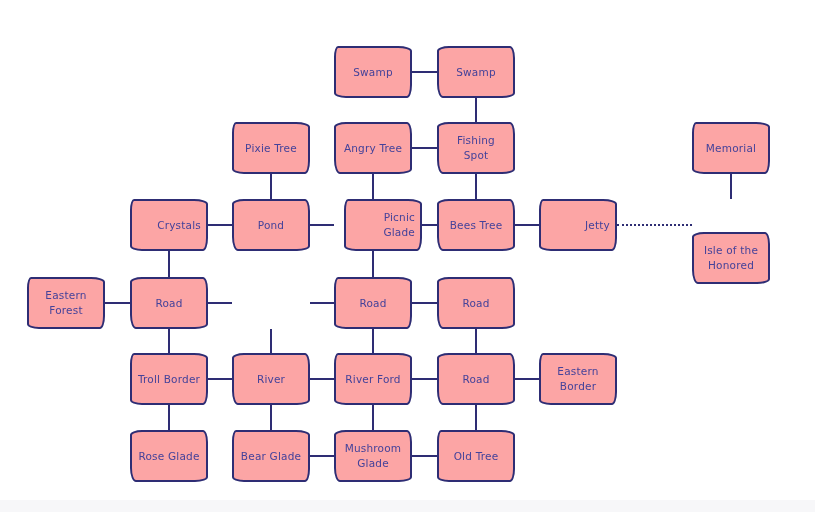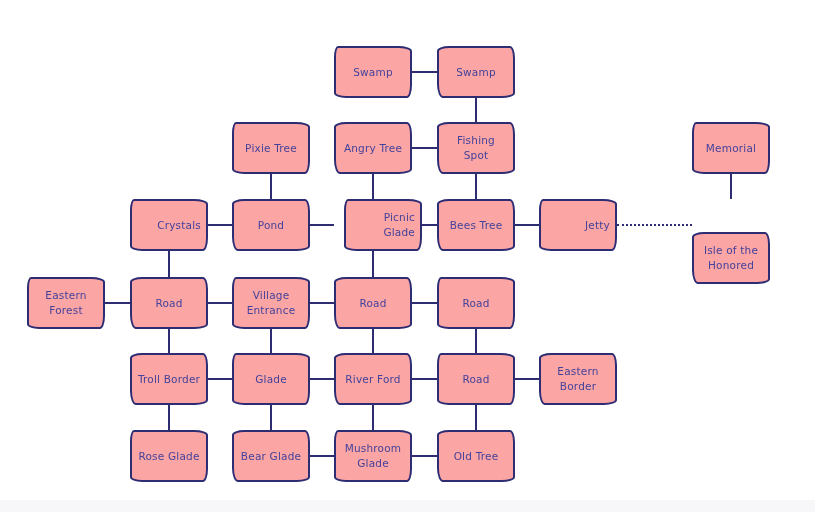--- a/index.html
+++ b/index.html
@@ -128,34 +128,31 @@
     </div>
     <div class="node" style="left: 692px; top: 199px; margin-top: 33px;">
       <span>Isle of the Honored</span>
     </div>
     <div class="node" style="left: 27px; top: 277px;">
       <span>Eastern Forest</span>
     </div>
     <div class="node" style="left: 130px; top: 277px;">
       <span>Road</span>
     </div>
-    <div class="node" style="left: 232px; top: 277px;">
-      <span>Village Entrance</span>
-    </div>
     <div class="node" style="left: 334px; top: 277px;">
       <span>Road</span>
     </div>
     <div class="node" style="left: 437px; top: 277px;">
       <span>Road</span>
     </div>
     <div class="node" style="left: 130px; top: 353px;">
       <span>Troll Border</span>
     </div>
     <div class="node" style="left: 232px; top: 353px;">
-      <span>Glade</span>
+      <span>River</span>
     </div>
     <div class="node" style="left: 334px; top: 353px;">
       <span>River Ford</span>
     </div>
     <div class="node" style="left: 437px; top: 353px;">
       <span>Road</span>
     </div>
     <div class="node" style="left: 539px; top: 353px;">
       <span>Eastern Border</span>
     </div>

